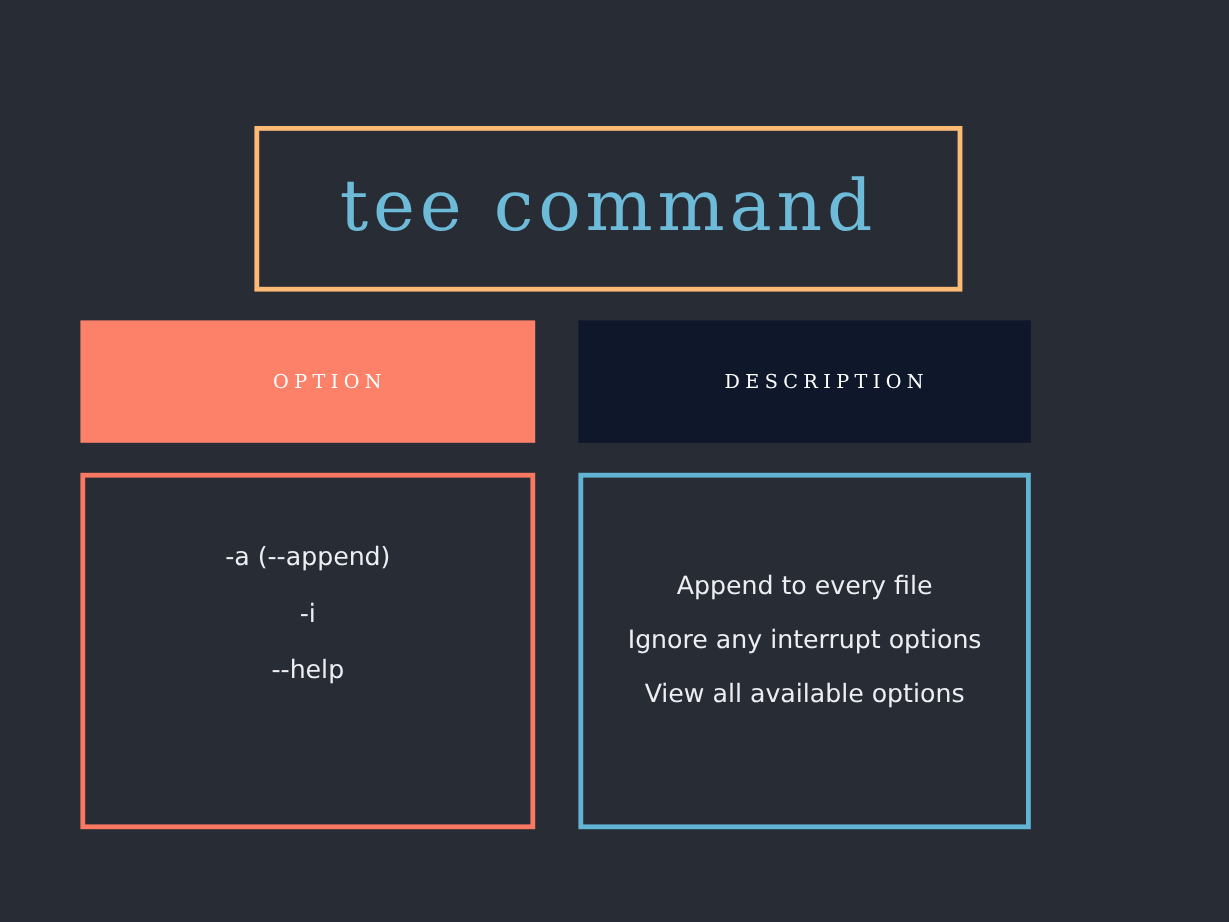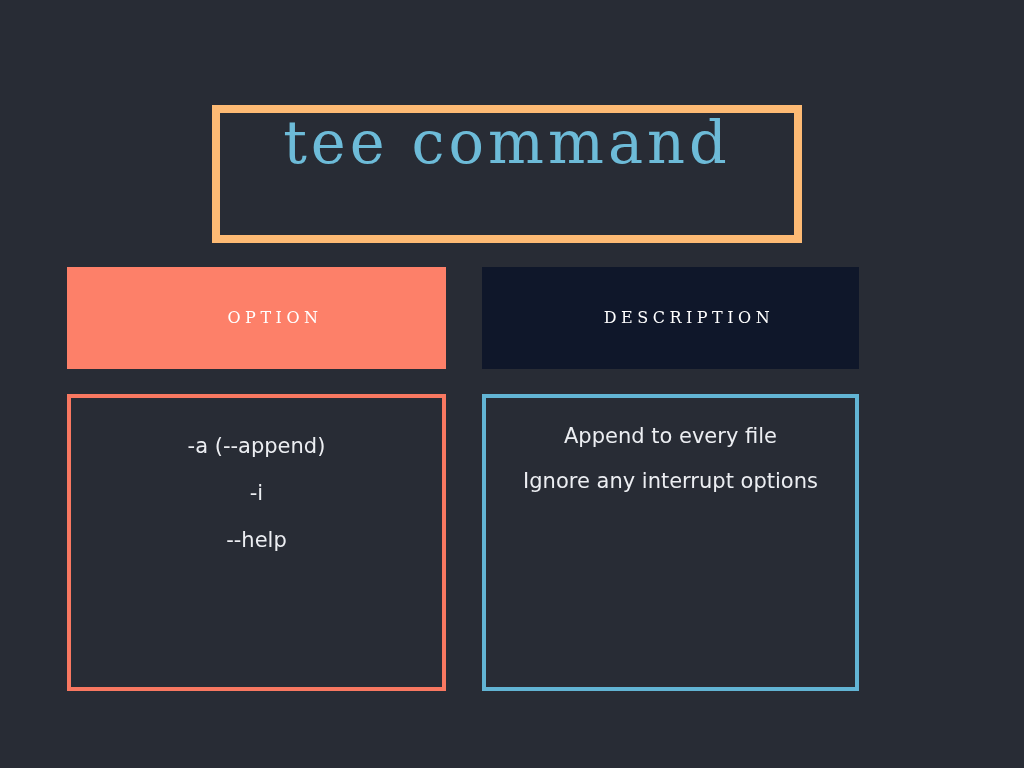--- a/index.html
+++ b/index.html
@@ -23,22 +23,23 @@
   }
 
   
   .title-box {
     position: absolute;
     left: 212px;
     top: 105px;
     width: 590px;
     height: 138px;
     box-sizing: border-box;
-    border: 8px solid #fdba74;
+    border: 4px solid #fdba74;
     display: flex;
+    align-items: center;
     justify-content: center;
   }
   .title-text {
     color: #6dbbd8;
     font-family: "DejaVu Serif", serif;
     font-size: 59px;
     font-weight: 400;
     letter-spacing: 4px;
     line-height: 1;
     white-space: nowrap;
@@ -73,32 +74,32 @@
     line-height: 1;
     margin-left: 37px;
   }
 
   
   .content-box {
     position: absolute;
     top: 394px;
     height: 297px;
     box-sizing: border-box;
-    padding-top: 38px;
+    padding-top: 56px;
   }
   .content-box.option {
     left: 67px;
     width: 379px;
     border: 4px solid #f97861;
   }
   .content-box.description {
     left: 482px;
     width: 377px;
     border: 4px solid #62b4d4;
-    padding-top: 28px;
+    padding-top: 80px;
   }
   .content-line {
     color: #eceef2;
     font-size: 21px;
     font-weight: 400;
     line-height: 1;
     text-align: center;
     white-space: nowrap;
   }
   .content-box.option .content-line { margin-bottom: 26px; }
@@ -123,15 +124,16 @@
 
   <div class="content-box option">
     <div class="content-line">-a (--append)</div>
     <div class="content-line">-i</div>
     <div class="content-line">--help</div>
   </div>
 
   <div class="content-box description">
     <div class="content-line">Append to every file</div>
     <div class="content-line">Ignore any interrupt options</div>
+    <div class="content-line">View all available options</div>
   </div>
 
 </div>
 
 </body></html>

